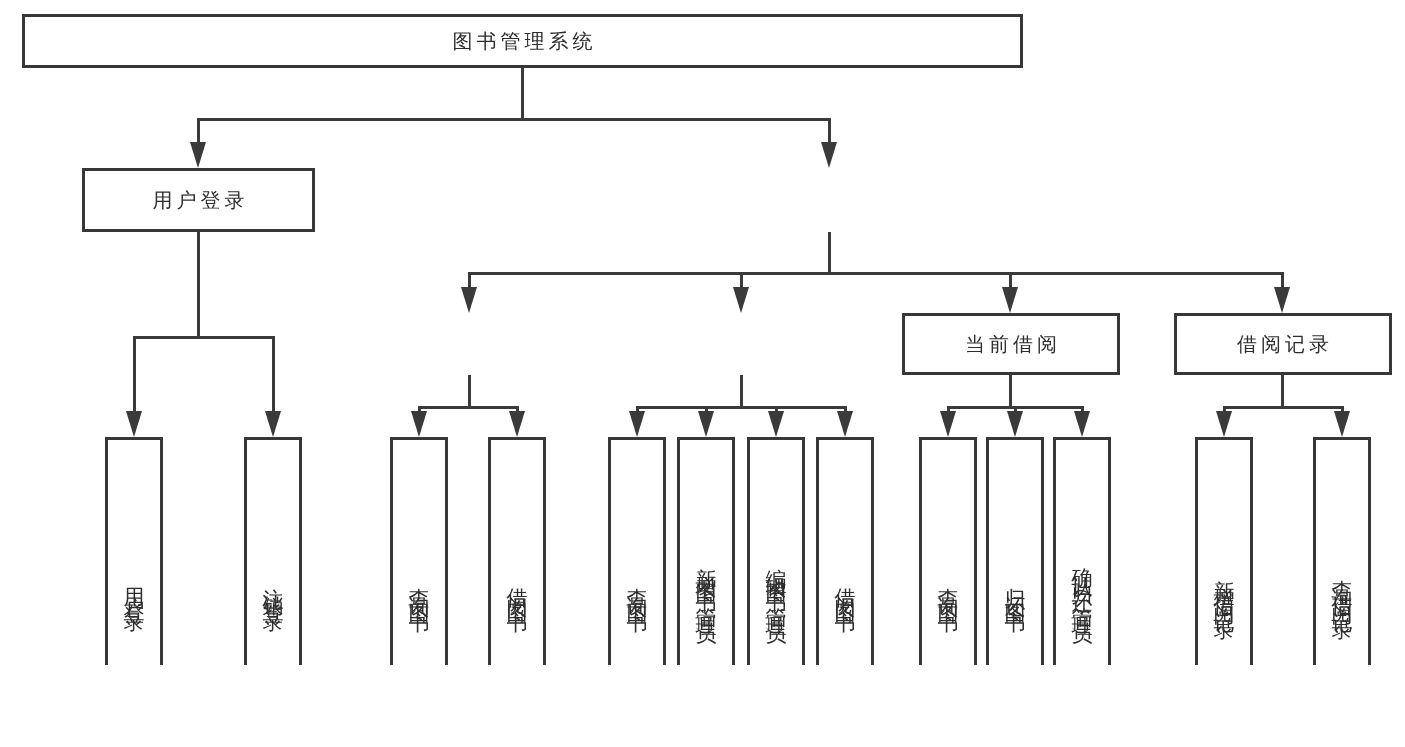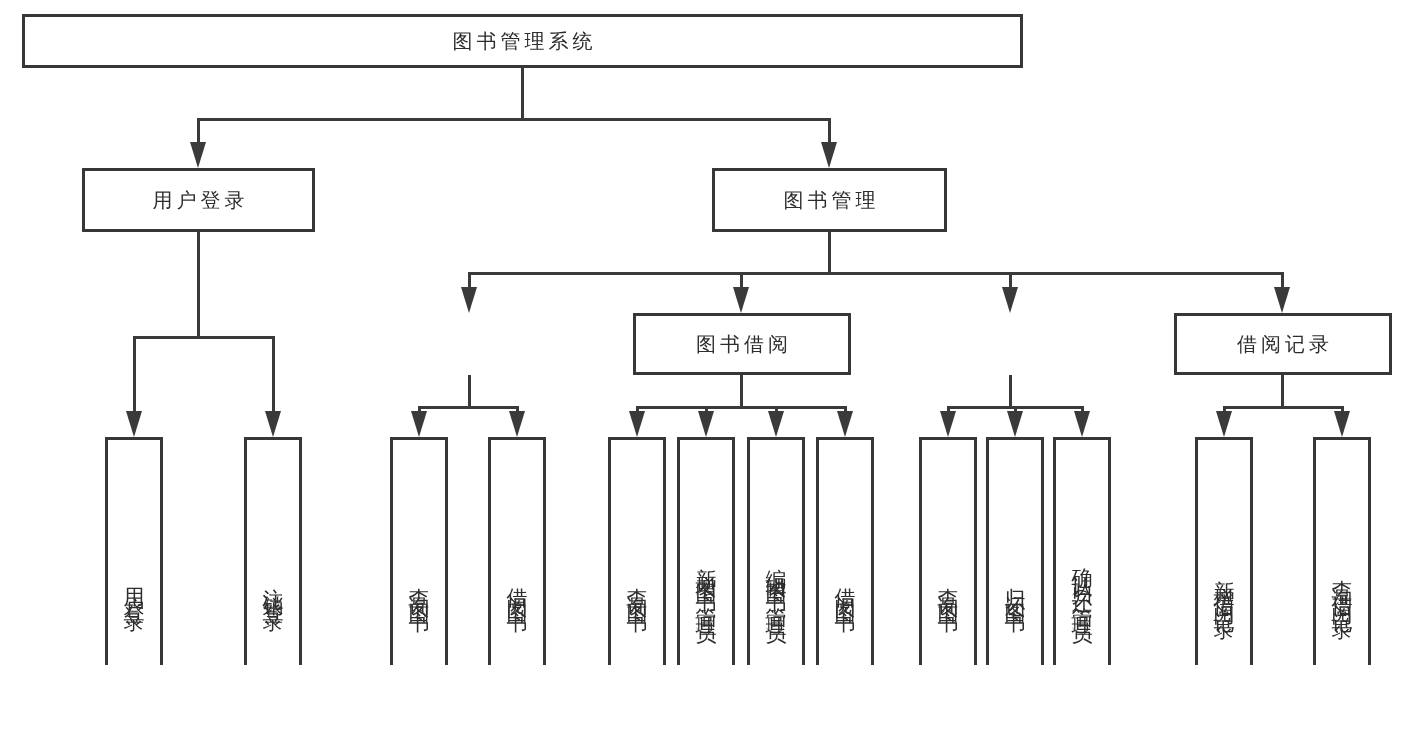--- a/index.html
+++ b/index.html
@@ -62,26 +62,23 @@
 
 <div class="canvas">
 
   <div class="node h" style="left:22px;top:14px;width:1001px;height:54px">
     <span>图书管理系统</span>
   </div>
 
   <div class="node h" style="left:82px;top:168px;width:233px;height:64px">
     <span>用户登录</span>
   </div>
-  <div class="node h" style="left:712px;top:168px;width:235px;height:64px">
-    <span>图书管理</span>
-  </div>
 
-  <div class="node h" style="left:633px;top:313px;width:218px;height:62px">
-    <span>图书借阅</span>
+  <div class="node h" style="left:902px;top:313px;width:218px;height:62px">
+    <span>当前借阅</span>
   </div>
   <div class="node h" style="left:1174px;top:313px;width:218px;height:62px">
     <span>借阅记录</span>
   </div>
 
   <div class="node v" style="left:105px">用户登录</div>
   <div class="node v" style="left:244px">注销登录</div>
 
   <div class="node v" style="left:390px">查询图书</div>
   <div class="node v" style="left:488px">借阅图书</div>

